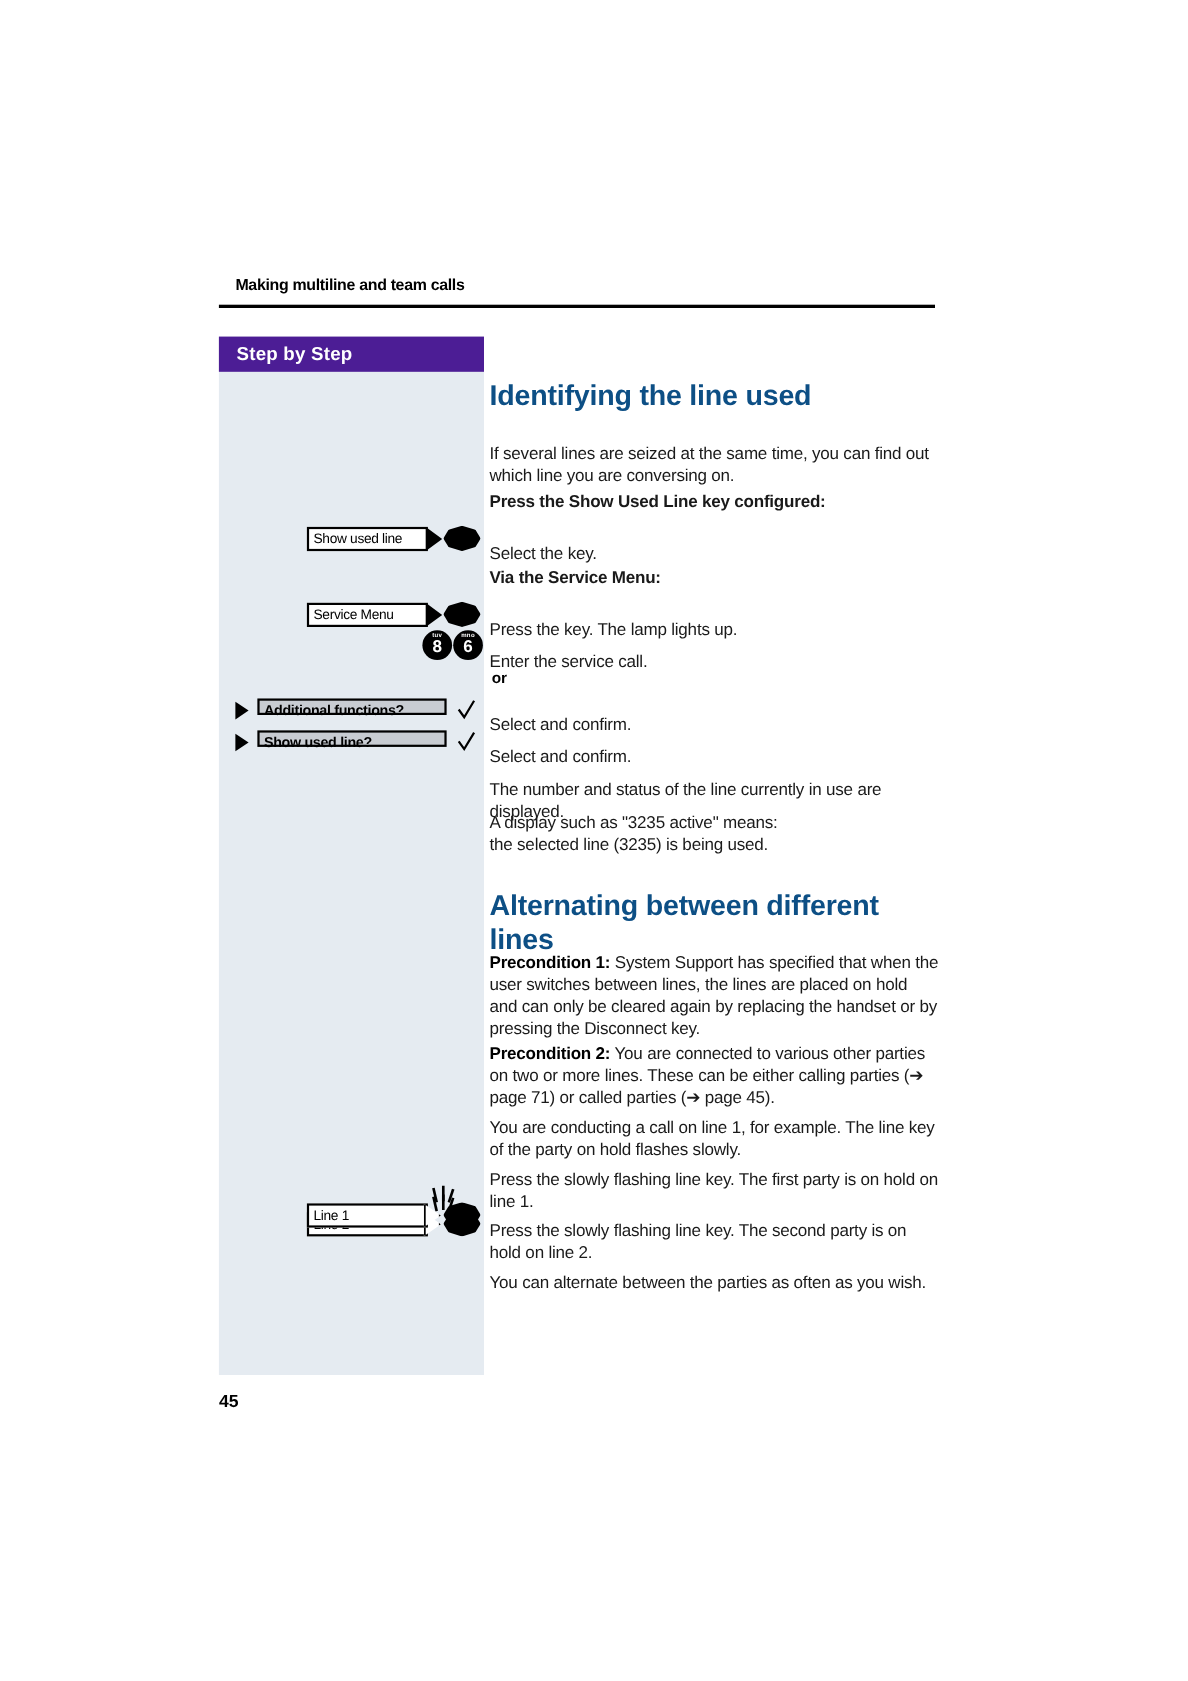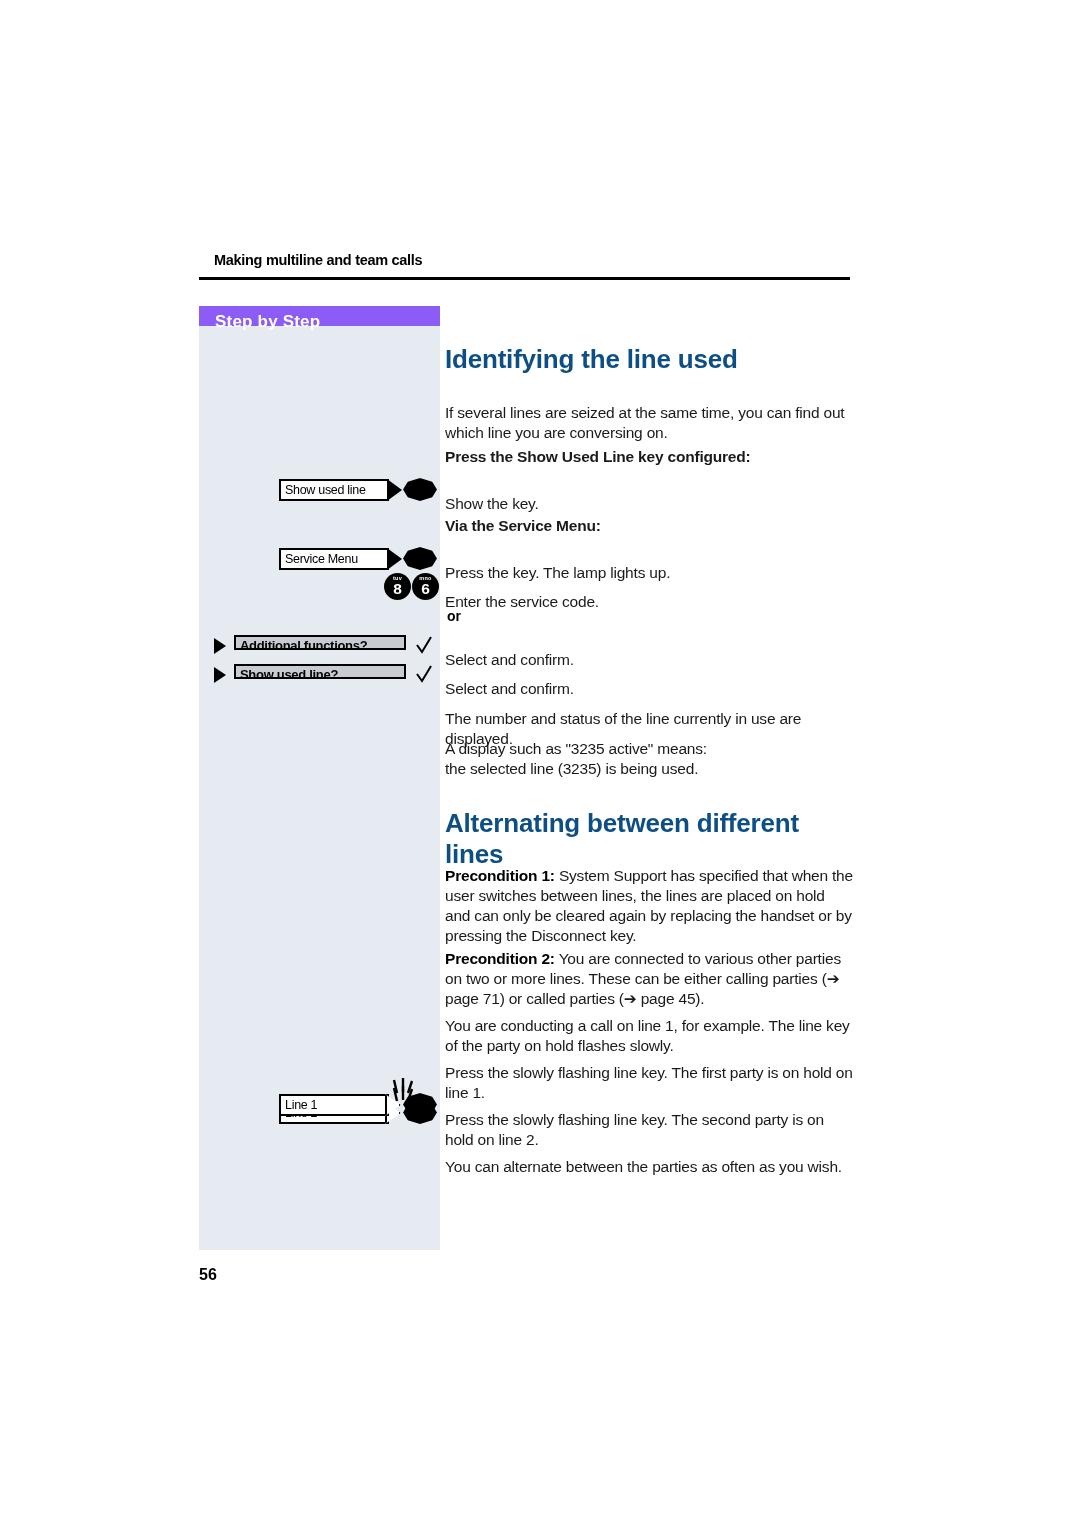--- a/index.html
+++ b/index.html
@@ -44,22 +44,22 @@
     top: 306px;
     width: 241px;
     height: 944px;
     background: #e5ebf1;
   }
   .sidebar-head {
     position: absolute;
     left: 199px;
     top: 306px;
     width: 241px;
-    height: 20px;
-    background: #8b5cf6;
+    height: 32px;
+    background: #4c1d95;
   }
   .sidebar-head-label {
     position: absolute;
     left: 16px;
     top: 6px;
     color: #ffffff;
     font-size: 17px;
     font-weight: bold;
     letter-spacing: 0.2px;
   }
@@ -314,27 +314,27 @@
   </svg>
   <div class="key-oval" style="left:124px; top:-1px;"></div>
 </div>
 
 <h1 class="section-title" style="position:absolute; left:445px; top:344px; width:405px;">Identifying the line used</h1>
 
 <p class="row-text" style="top:387px;">If several lines are seized at the same time, you can find out which line you are conversing on.</p>
 
 <div class="row-text sub-head" style="top:447px;">Press the Show Used Line key configured:</div>
 
-<p class="row-text" style="top:478px;">Show the key.</p>
+<p class="row-text" style="top:478px;">Select the key.</p>
 
 <div class="row-text sub-head" style="top:516px;">Via the Service Menu:</div>
 
 <p class="row-text" style="top:547px;">Press the key. The lamp lights up.</p>
 
-<p class="row-text" style="top:576px;">Enter the service code.</p>
+<p class="row-text" style="top:576px;">Enter the service call.</p>
 
 <p class="row-text" style="top:634px;">Select and confirm.</p>
 
 <p class="row-text" style="top:663px;">Select and confirm.</p>
 
 <p class="row-text" style="top:693px;">The number and status of the line currently in use are displayed.</p>
 
 <div class="row-text" style="top:739px;">
   <span>A display such as "3235 active" means:</span><br>
   <span>the selected line (3235) is being used.</span>
@@ -351,13 +351,13 @@
 </p>
 
 <p class="row-text" style="top:1000px;">You are conducting a call on line 1, for example. The line key of the party on hold flashes slowly.</p>
 
 <p class="row-text" style="top:1047px;">Press the slowly flashing line key. The first party is on hold on line 1.</p>
 
 <p class="row-text" style="top:1094px;">Press the slowly flashing line key. The second party is on hold on line 2.</p>
 
 <p class="row-text" style="top:1141px;">You can alternate between the parties as often as you wish.</p>
 
-<div class="page-number">56</div>
+<div class="page-number">45</div>
 
 </body></html>

